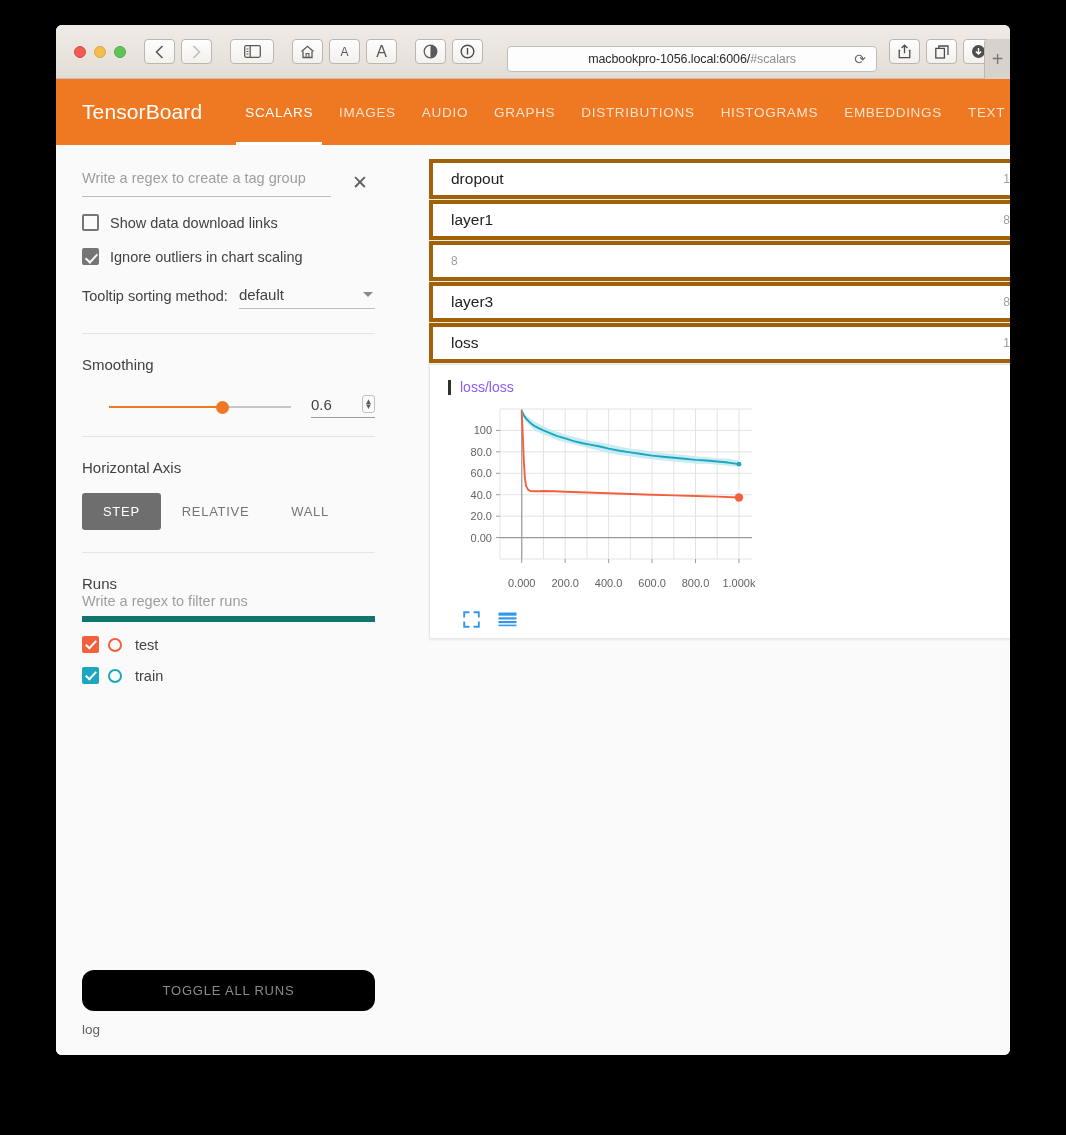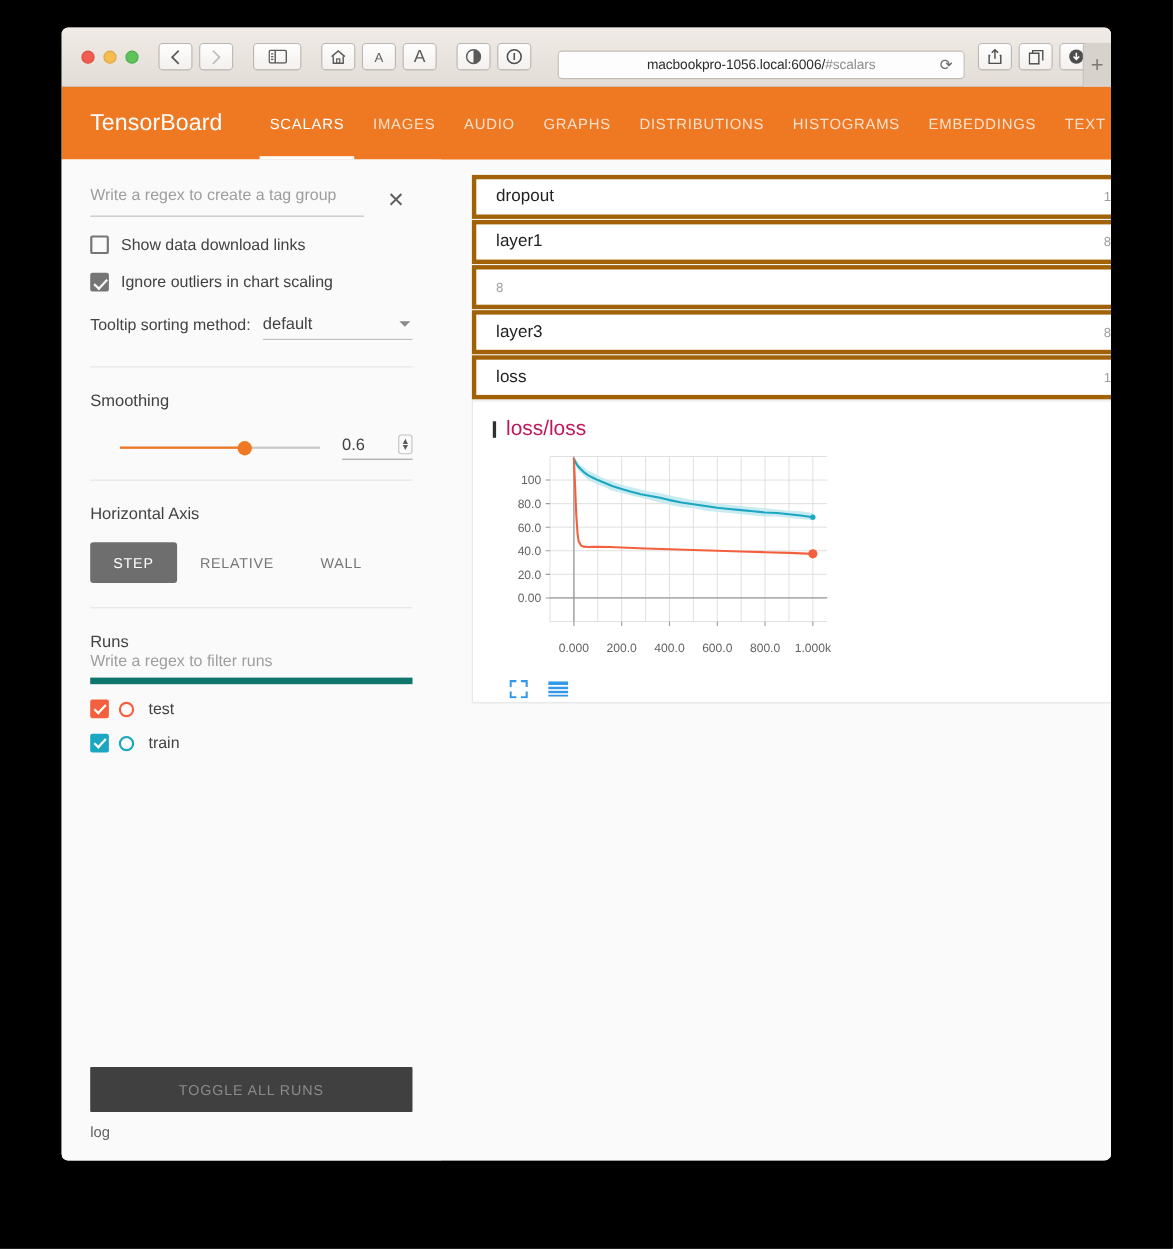--- a/index.html
+++ b/index.html
@@ -293,23 +293,23 @@
     border-radius: 50%;
     border: 2px solid;
     flex: none;
     margin-right: 13px;
   }
   .run-name { font-size: 14.5px; color: #424242; }
 
   .sb-footer { margin-top: auto; padding: 0 26px 18px 26px; }
   .toggle-all {
     width: 100%;
-    background: #404040;
+    background: #000000;
     border: none;
-    border-radius: 1px;
+    border-radius: 12px;
     padding: 13px 0;
     font-size: 13px;
     letter-spacing: 0.8px;
     color: #8a8a8a;
     cursor: pointer;
     font-family: "Liberation Sans", sans-serif;
   }
   .log-text { font-size: 13.5px; color: #616161; margin-top: 11px; }
 
   
@@ -337,21 +337,21 @@
     width: 601px;
     background: #ffffff;
     border: 1px solid #e8e8e8;
     box-shadow: 0 1px 2px rgba(0,0,0,0.08);
     margin-top: 1px;
     padding: 14px 0 12px 0;
     height: 275px;
   }
   .chart-title-row { display: flex; align-items: center; padding: 0 0 0 18px; }
   .title-bar { width: 3px; height: 15px; background: #303030; margin-right: 9px; }
-  .chart-title { font-size: 19px; color: #be185d; }
+  .chart-title { font-size: 14px; color: #8b5cf6; }
 
   .plot-wrap { position: relative; margin-top: 6px; padding-left: 12px; }
 
   .chart-actions { display: flex; gap: 18px; padding-left: 33px; margin-top: 6px; }
   .chart-action { cursor: pointer; display: flex; align-items: center; }
 
   
   .page-bg { position: absolute; inset: 0; background: #000; }
 </style>
 </head>

